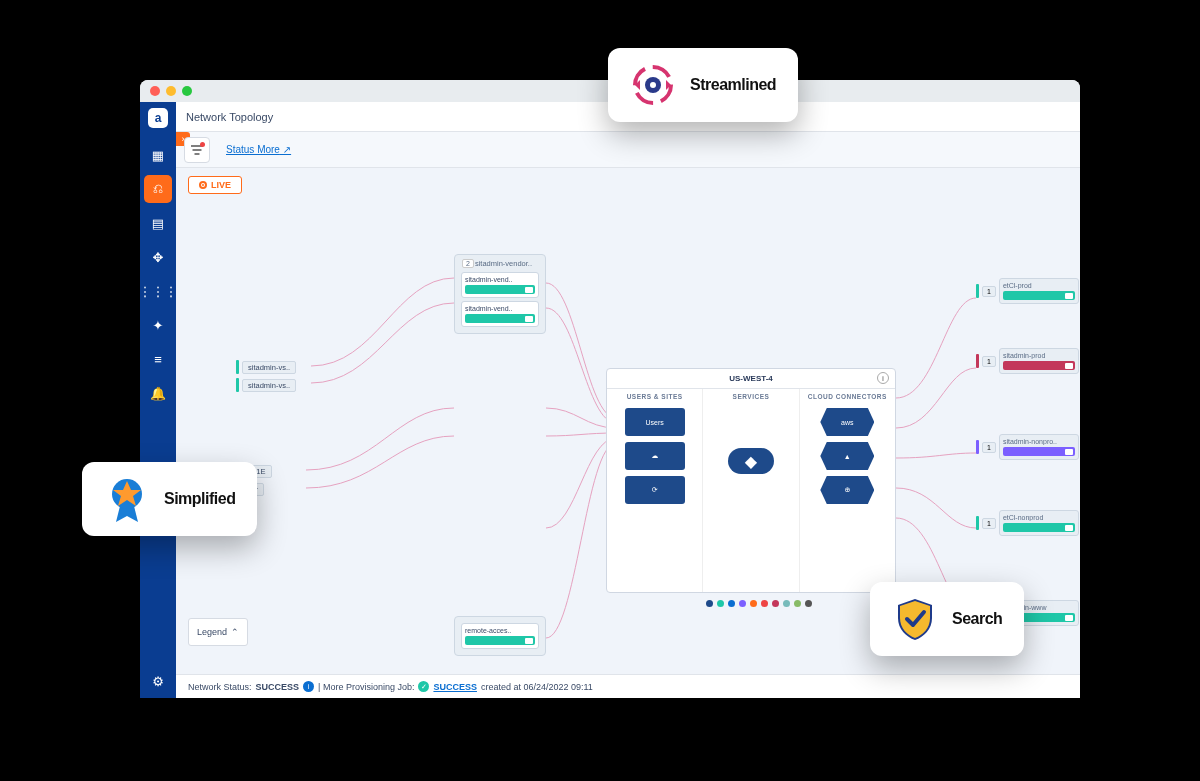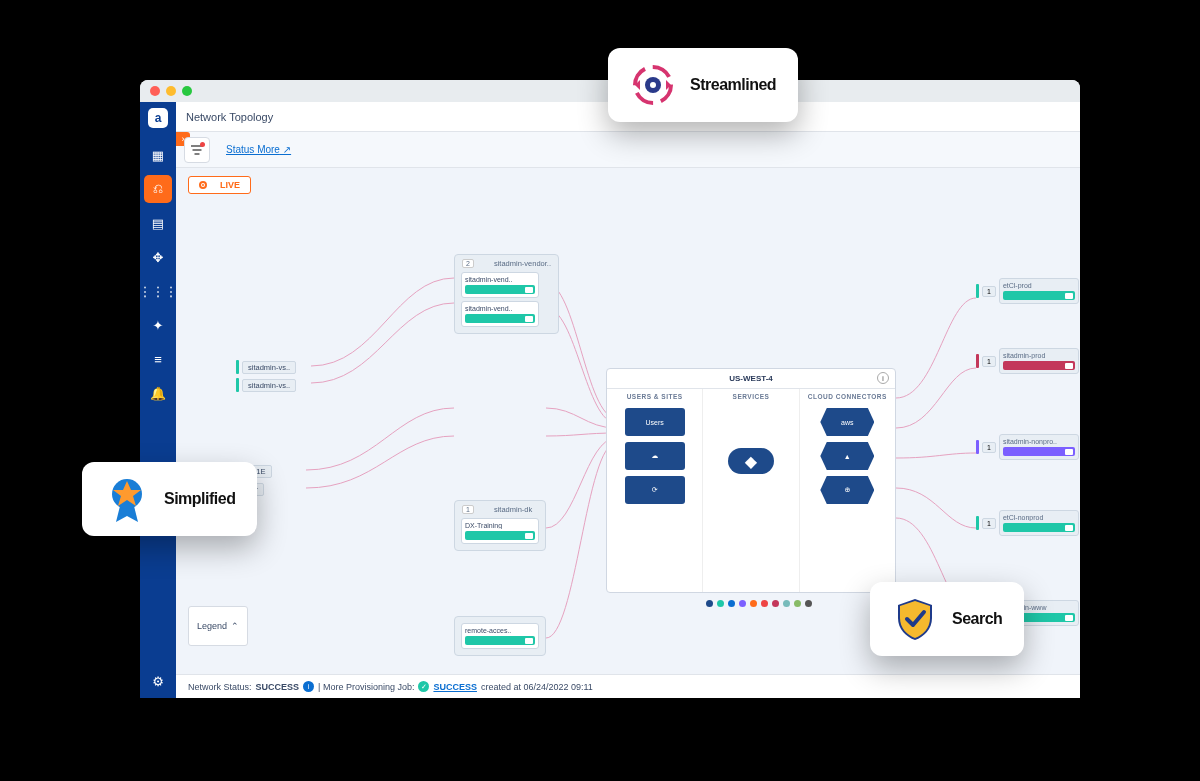--- a/index.html
+++ b/index.html
@@ -22,27 +22,27 @@
 .header { height:30px; background:#fff; border-bottom:1px solid #e0e4ea; display:flex; align-items:center; padding:0 10px; font-size:11px; color:#3a4a66; font-weight:500;}
 .toolbar { height:36px; background:#f5f8fc; border-bottom:1px solid #e0e4ea; display:flex; align-items:center; padding:0 8px; gap:8px;}
 .filter-btn{width:26px;height:26px;background:#fff;border:1px solid #d6dbe3;border-radius:4px;display:flex;align-items:center;justify-content:center;position:relative;}
 .filter-btn::after{content:'';position:absolute;top:4px;right:4px;width:5px;height:5px;border-radius:50%;background:#e44;}
 .searchbox{flex:0 0 340px;height:26px;background:#fff;border:1px solid #d6dbe3;border-radius:4px;display:flex;align-items:center;padding:0 8px;gap:6px;}
 .searchbox input{flex:1;border:none;outline:none;font-size:11px;color:#666;background:transparent;}
 .search-icon{color:#777;font-size:12px;}
 .learn-link{font-size:10px;color:#0a6ed1;text-decoration:underline;margin-left:8px;}
 
 .canvas{flex:1;position:relative;background:#f0f4fa;overflow:hidden;}
-.live-badge{position:absolute;top:8px;left:12px;background:#fff;border:1px solid #ff6b1a;border-radius:3px;padding:3px 10px;display:flex;align-items:center;gap:13px;font-size:9px;font-weight:700;color:#ff6b1a;}
+.live-badge{position:absolute;top:8px;left:12px;background:#fff;border:1px solid #ff6b1a;border-radius:3px;padding:3px 10px;display:flex;align-items:center;gap:4px;font-size:9px;font-weight:700;color:#ff6b1a;}
 .live-dot{width:8px;height:8px;border:2px solid #ff6b1a;border-radius:50%;position:relative;}
 .live-dot::after{content:'';position:absolute;inset:1px;border-radius:50%;background:#ff6b1a;}
 
 
 .node-group{position:absolute;background:#e8eef4;border:1px solid #cdd7e2;border-radius:4px;padding:3px;}
-.ng-head{font-size:7.5px;color:#5a6c85;padding:1px 4px;display:flex;align-items:center;gap:20px;}
+.ng-head{font-size:7.5px;color:#5a6c85;padding:1px 4px;display:flex;align-items:center;gap:1px;}
 .ng-head .cnt{background:#fff;border:1px solid #ccc;border-radius:2px;padding:0 3px;font-size:7px;}
 .node-card{background:#fff;border:1px solid #cdd7e2;border-radius:3px;margin:3px;padding:3px;width:78px;}
 .nc-label{font-size:7px;color:#3a4a66;margin-bottom:2px;white-space:nowrap;overflow:hidden;text-overflow:ellipsis;}
 .nc-bar{height:9px;background:#1fc7a8;border-radius:2px;display:flex;align-items:center;justify-content:flex-end;padding:0 2px;}
 .nc-bar .b{width:8px;height:6px;background:#fff;border-radius:1px;}
 
 .leaf{position:absolute;display:flex;align-items:center;gap:3px;font-size:7.5px;color:#3a4a66;}
 .leaf .stripe{width:3px;height:14px;background:#1fc7a8;border-radius:1px;}
 .leaf .lbl{background:#e8eef4;border:1px solid #cdd7e2;border-radius:2px;padding:1px 5px;white-space:nowrap;}
 
@@ -63,21 +63,21 @@
 .right-leaf .box{background:#e8eef4;border:1px solid #cdd7e2;border-radius:3px;padding:3px;width:80px;}
 .right-leaf .hdr{font-size:7px;color:#5a6c85;margin-bottom:2px;white-space:nowrap;overflow:hidden;text-overflow:ellipsis;}
 .right-leaf .bar{height:9px;border-radius:2px;display:flex;align-items:center;justify-content:flex-end;padding:0 2px;}
 .right-leaf .bar .b{width:8px;height:6px;background:#fff;border-radius:1px;}
 
 .color-dots{position:absolute;left:530px;top:432px;display:flex;gap:4px;}
 .color-dots span{width:7px;height:7px;border-radius:50%;}
 
 svg.wires{position:absolute;inset:0;pointer-events:none;}
 
-.legend-btn{position:absolute;bottom:28px;left:12px;background:#fff;border:1px solid #d6dbe3;border-radius:3px;padding:14px 8px;font-size:9px;color:#3a4a66;display:flex;align-items:center;gap:4px;margin-top:8px;}
+.legend-btn{position:absolute;bottom:28px;left:12px;background:#fff;border:1px solid #d6dbe3;border-radius:3px;padding:8px 8px;font-size:9px;color:#3a4a66;display:flex;align-items:center;gap:4px;margin-top:8px;}
 
 .statusbar{height:24px;background:#fff;border-top:1px solid #e0e4ea;display:flex;align-items:center;padding:0 12px;font-size:9px;color:#3a4a66;gap:4px;}
 .statusbar .bold{font-weight:700;}
 .st-info{display:inline-flex;width:11px;height:11px;border-radius:50%;background:#0a6ed1;color:#fff;align-items:center;justify-content:center;font-size:7px;}
 .st-check{display:inline-flex;width:11px;height:11px;border-radius:50%;background:#1fc7a8;color:#fff;align-items:center;justify-content:center;font-size:7px;}
 .statusbar a{color:#0a6ed1;text-decoration:underline;font-weight:700;}
 
 
 .callout{position:absolute;background:#fff;border-radius:12px;box-shadow:0 12px 30px rgba(0,0,0,.3);display:flex;align-items:center;gap:14px;padding:14px 22px;}
 .callout .txt{font-size:16px;font-weight:700;color:#111;letter-spacing:-.5px;}
@@ -176,32 +176,20 @@
                 <span class="b"></span>
               </div>
             </div>
           <div class="node-card">
               <div class="nc-label">sitadmin-vend..</div>
               <div class="nc-bar">
                 <span class="b"></span>
               </div>
             </div>
         </div>
-        <div class="node-group" style="top:332px;left:278px">
-          <div class="ng-head">
-              <span class="cnt">1</span>
-              <span>sitadmin-dk</span>
-            </div>
-          <div class="node-card">
-              <div class="nc-label">DX-Training</div>
-              <div class="nc-bar">
-                <span class="b"></span>
-              </div>
-            </div>
-        </div>
         <div class="node-group" style="top:448px;left:278px">
           <div class="node-card">
               <div class="nc-label">remote-acces..</div>
               <div class="nc-bar">
                 <span class="b"></span>
               </div>
             </div>
         </div>
 
         <div class="region-box">

